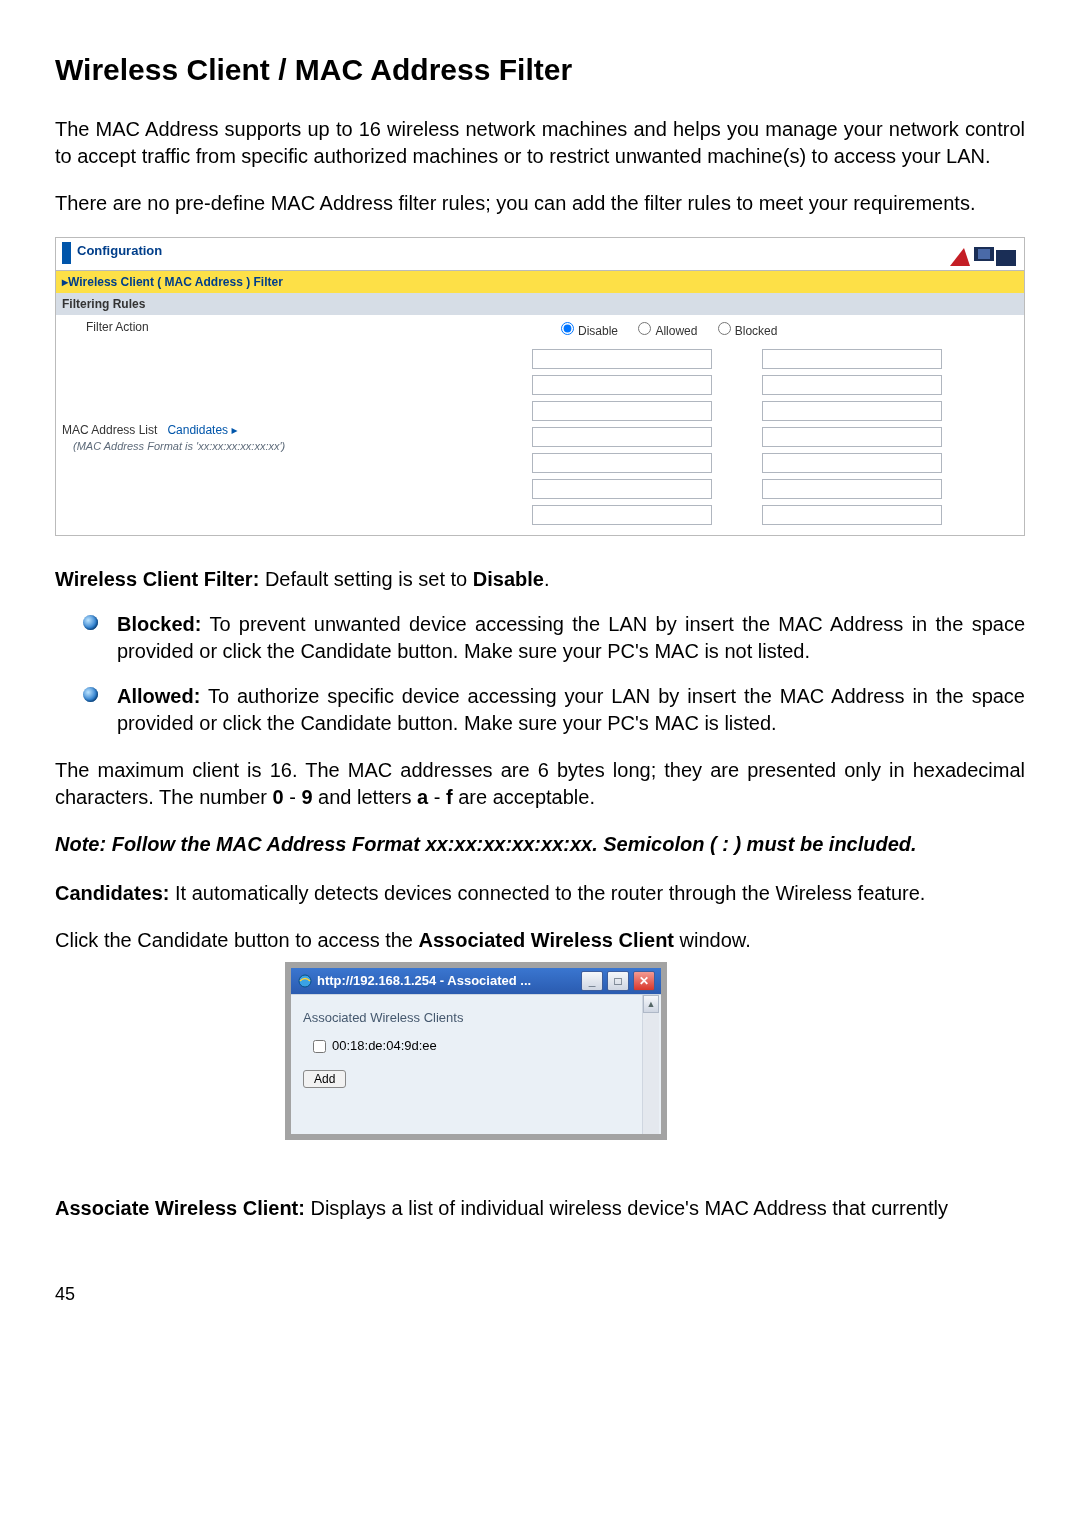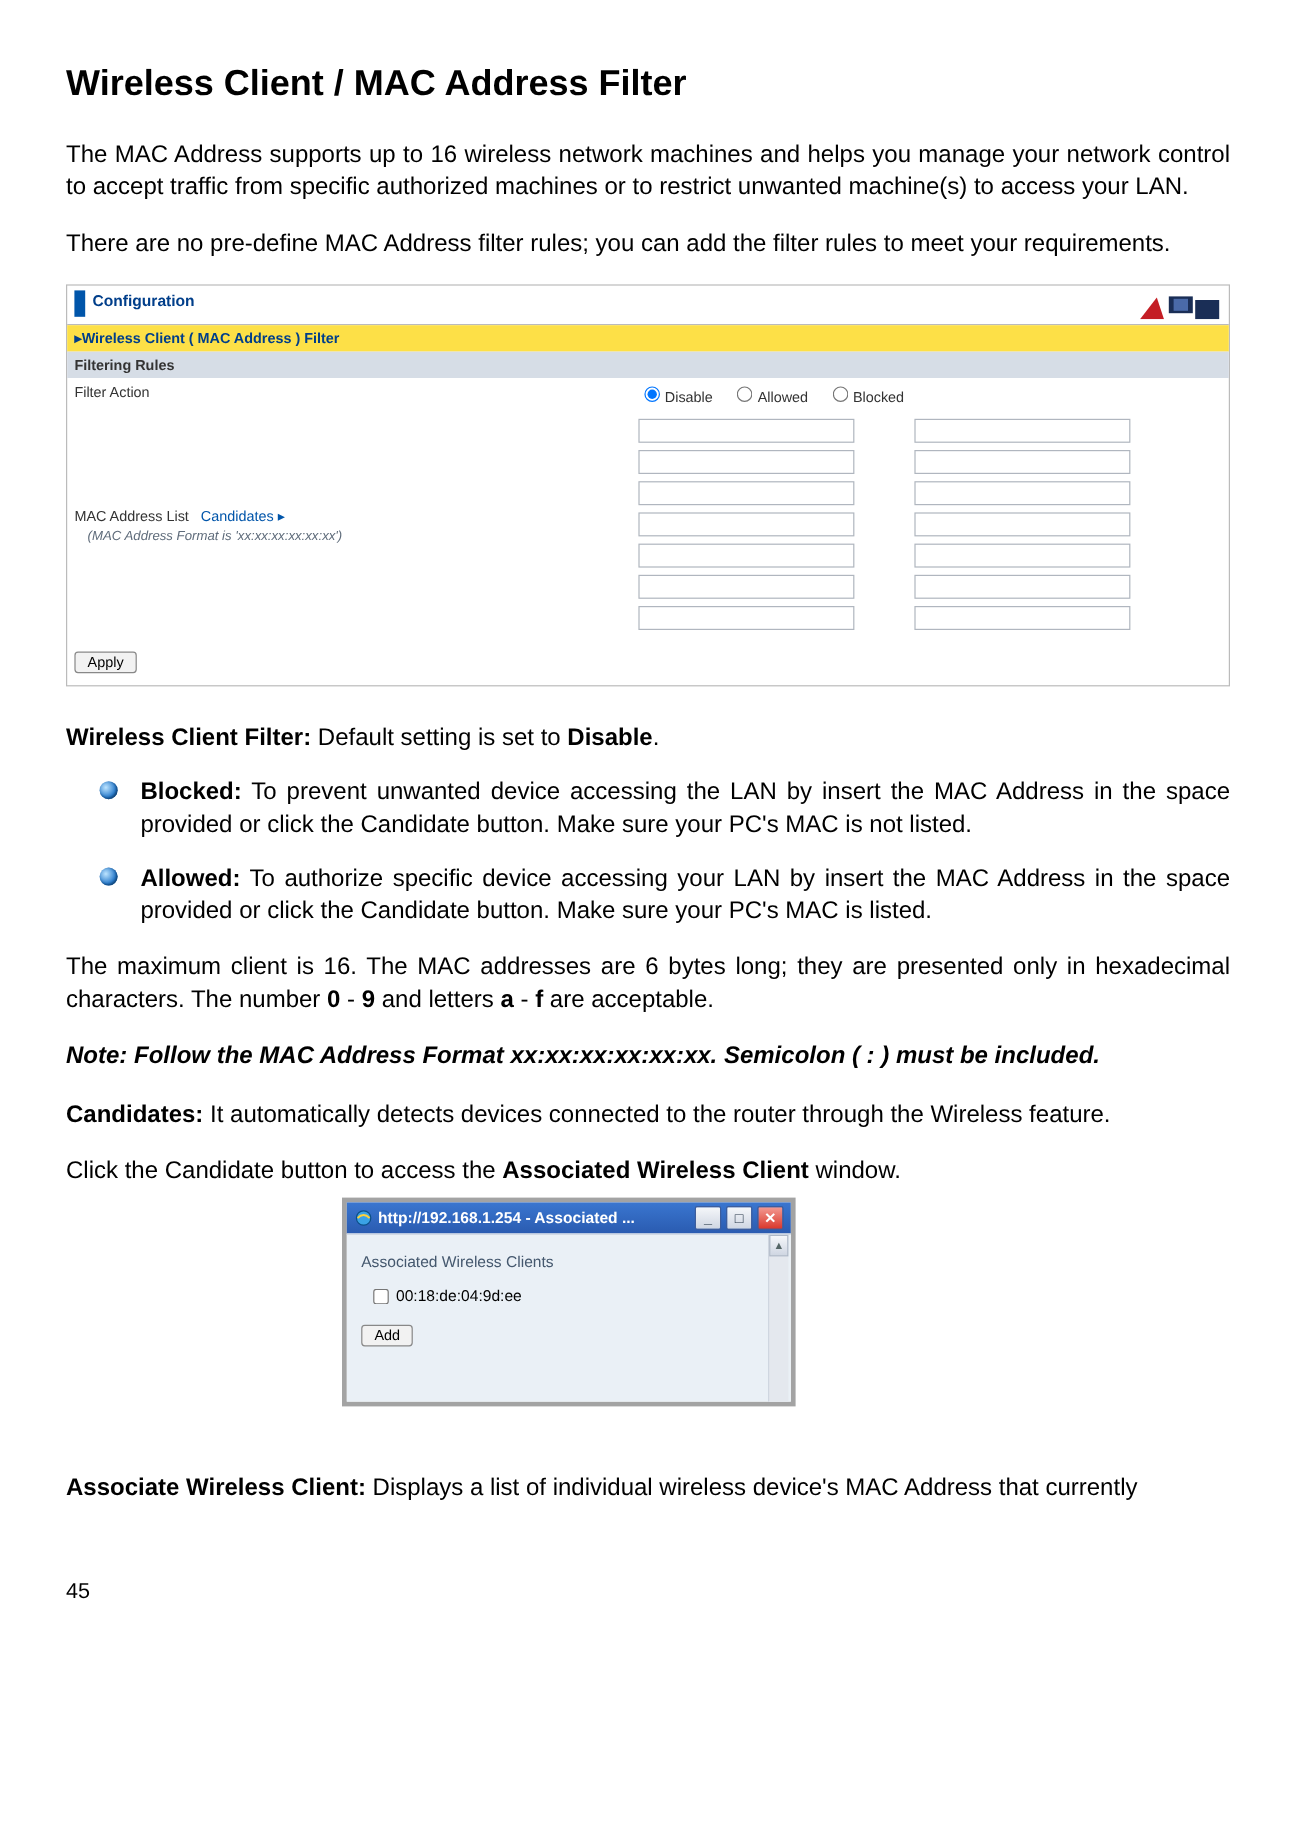--- a/index.html
+++ b/index.html
@@ -59,20 +59,21 @@
     background: #d6dde6;
     color: #333;
     font-weight: bold;
     font-size: 12px;
     padding: 3px 6px;
   }
   .row {
     display: flex;
     padding: 4px 6px;
     font-size: 12px;
+    margin-left: 24px;
   }
   .row .label {
     width: 470px;
   }
   .radio-group label {
     margin-right: 12px;
   }
   .radio-group input {
     margin-right: 4px;
   }
@@ -145,21 +146,21 @@
     font-weight: bold;
     margin: 0 0 22px 0;
   }
   .popup-wrap {
     text-align: left;
     margin: 8px 0 10px 230px;
   }
   .popup {
     display: inline-block;
     width: 370px;
-    border: 4px solid #a3a3a3;
+    border: 6px solid #a3a3a3;
     font-size: 13px;
     vertical-align: top;
   }
   .popup-title {
     background: linear-gradient(#3a76d0, #2a5bb0);
     color: #fff;
     font-weight: bold;
     font-size: 13px;
     padding: 3px 6px;
     display: flex;
@@ -289,23 +290,20 @@
       <input style="">
       <input style="">
       <input style="">
       <input style="">
       <input style="">
       <input style="">
       <input style="">
       <input style="">
     </div>
   </div>
-  <div class="apply-row">
-    <button>Apply</button>
-  </div>
 </div>
 
 <p class="defset">
   <span class="b">Wireless Client Filter:</span><span> Default setting is set to </span><span class="b">Disable</span>.
 </p>
 
 <ul class="bullet-list">
   <li>
     <span class="dot"></span>
     <span class="b">Blocked:</span><span> To prevent unwanted device accessing the LAN by insert the MAC Address in the space provided or click the Candidate button. Make sure your PC's MAC is not listed.</span>

